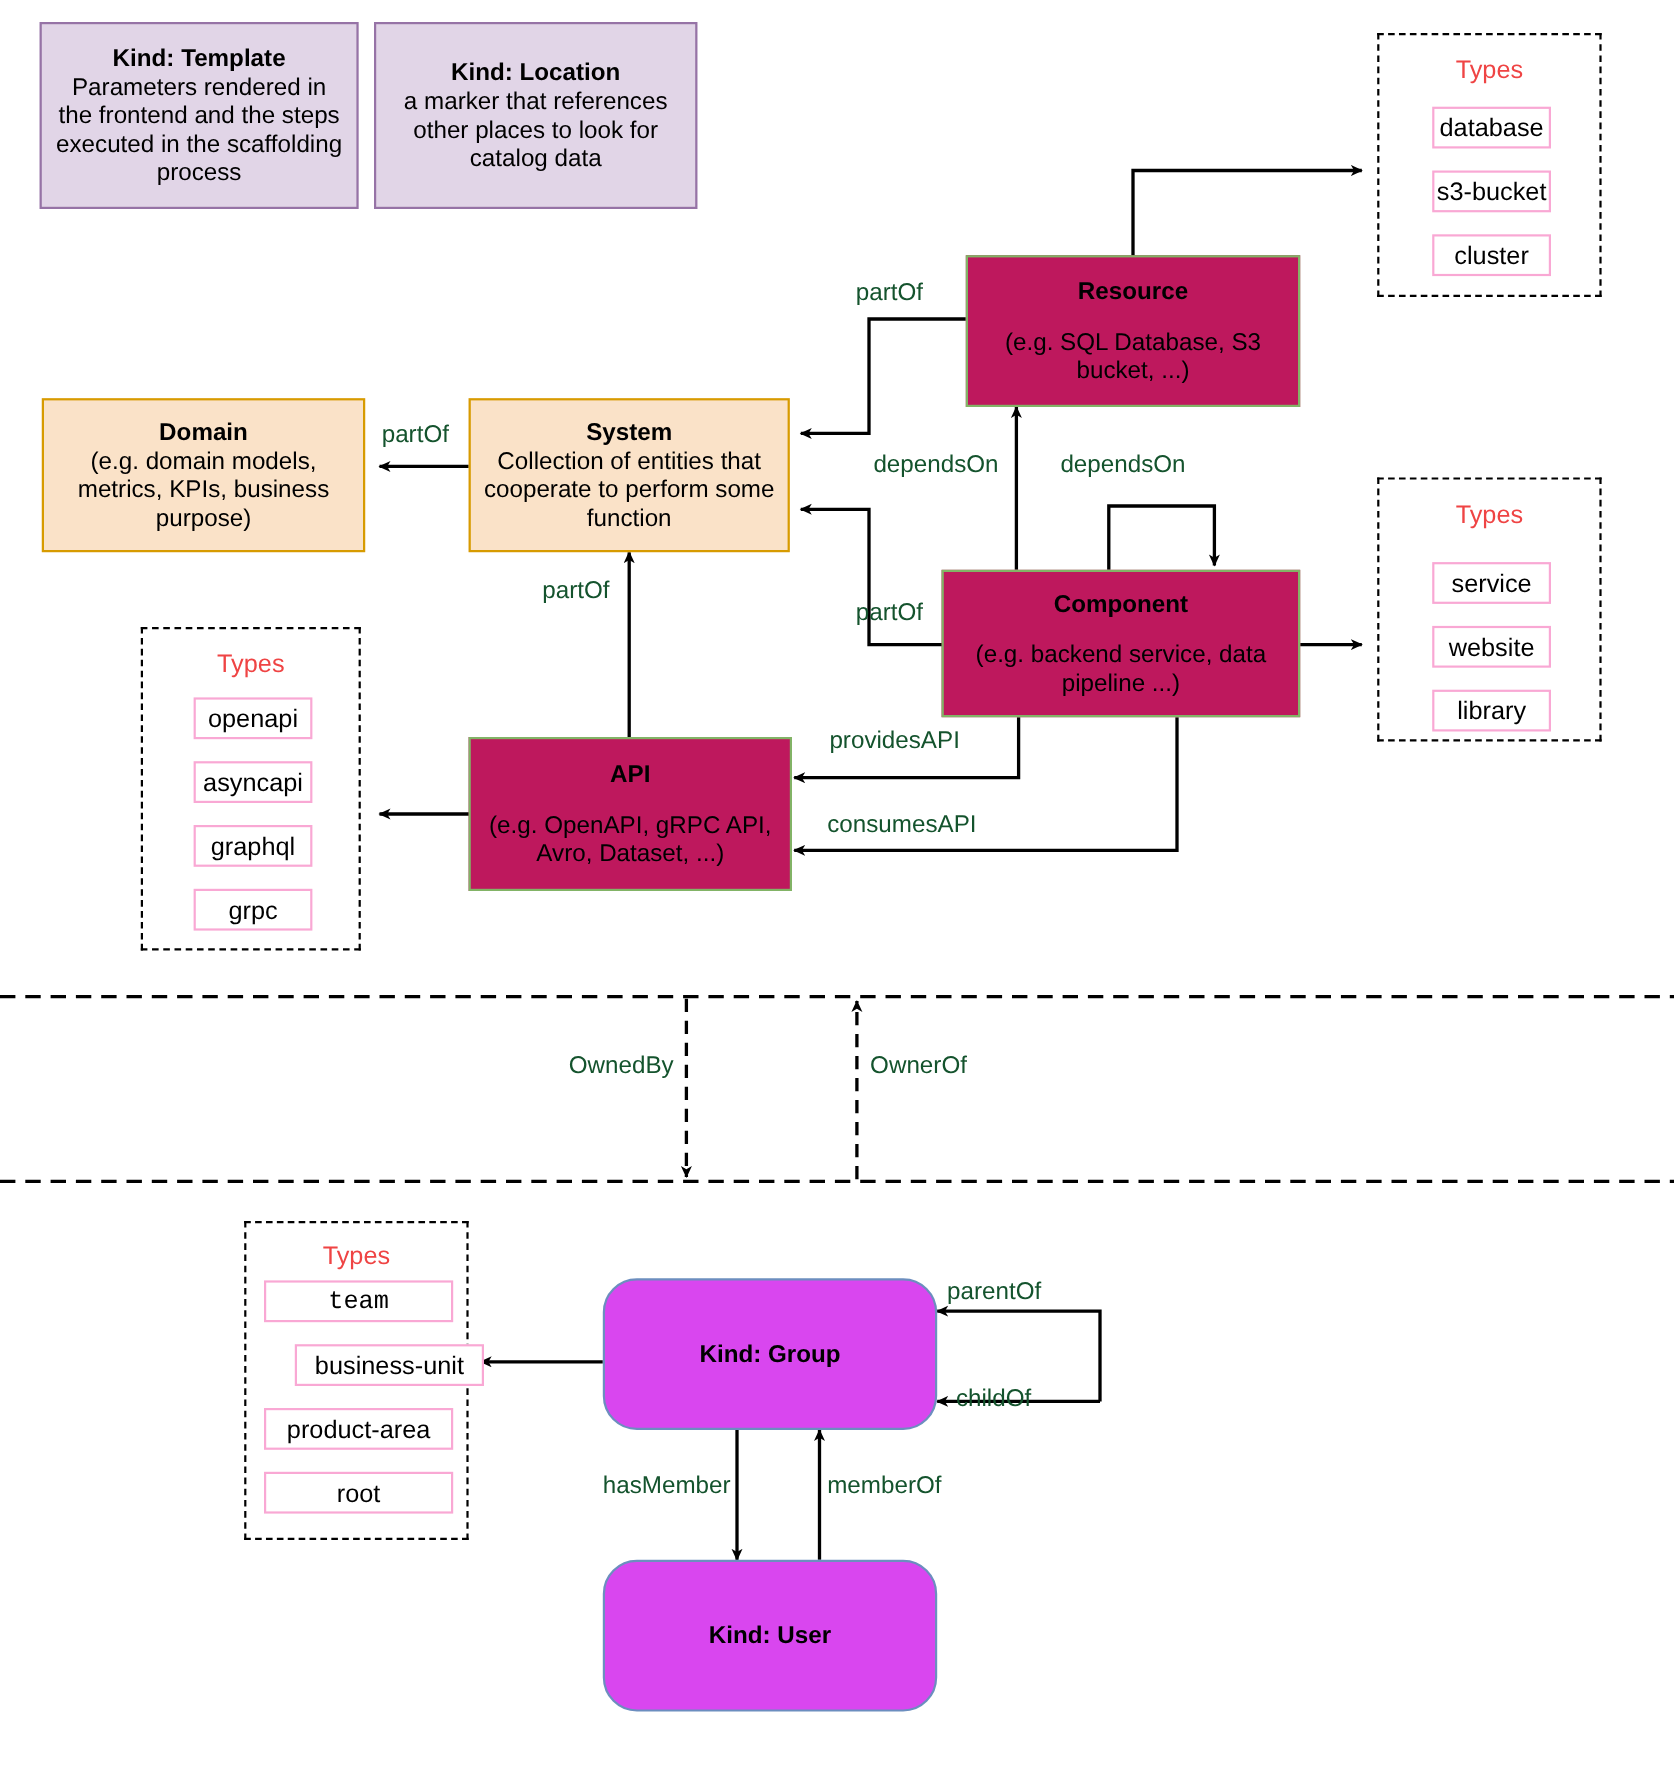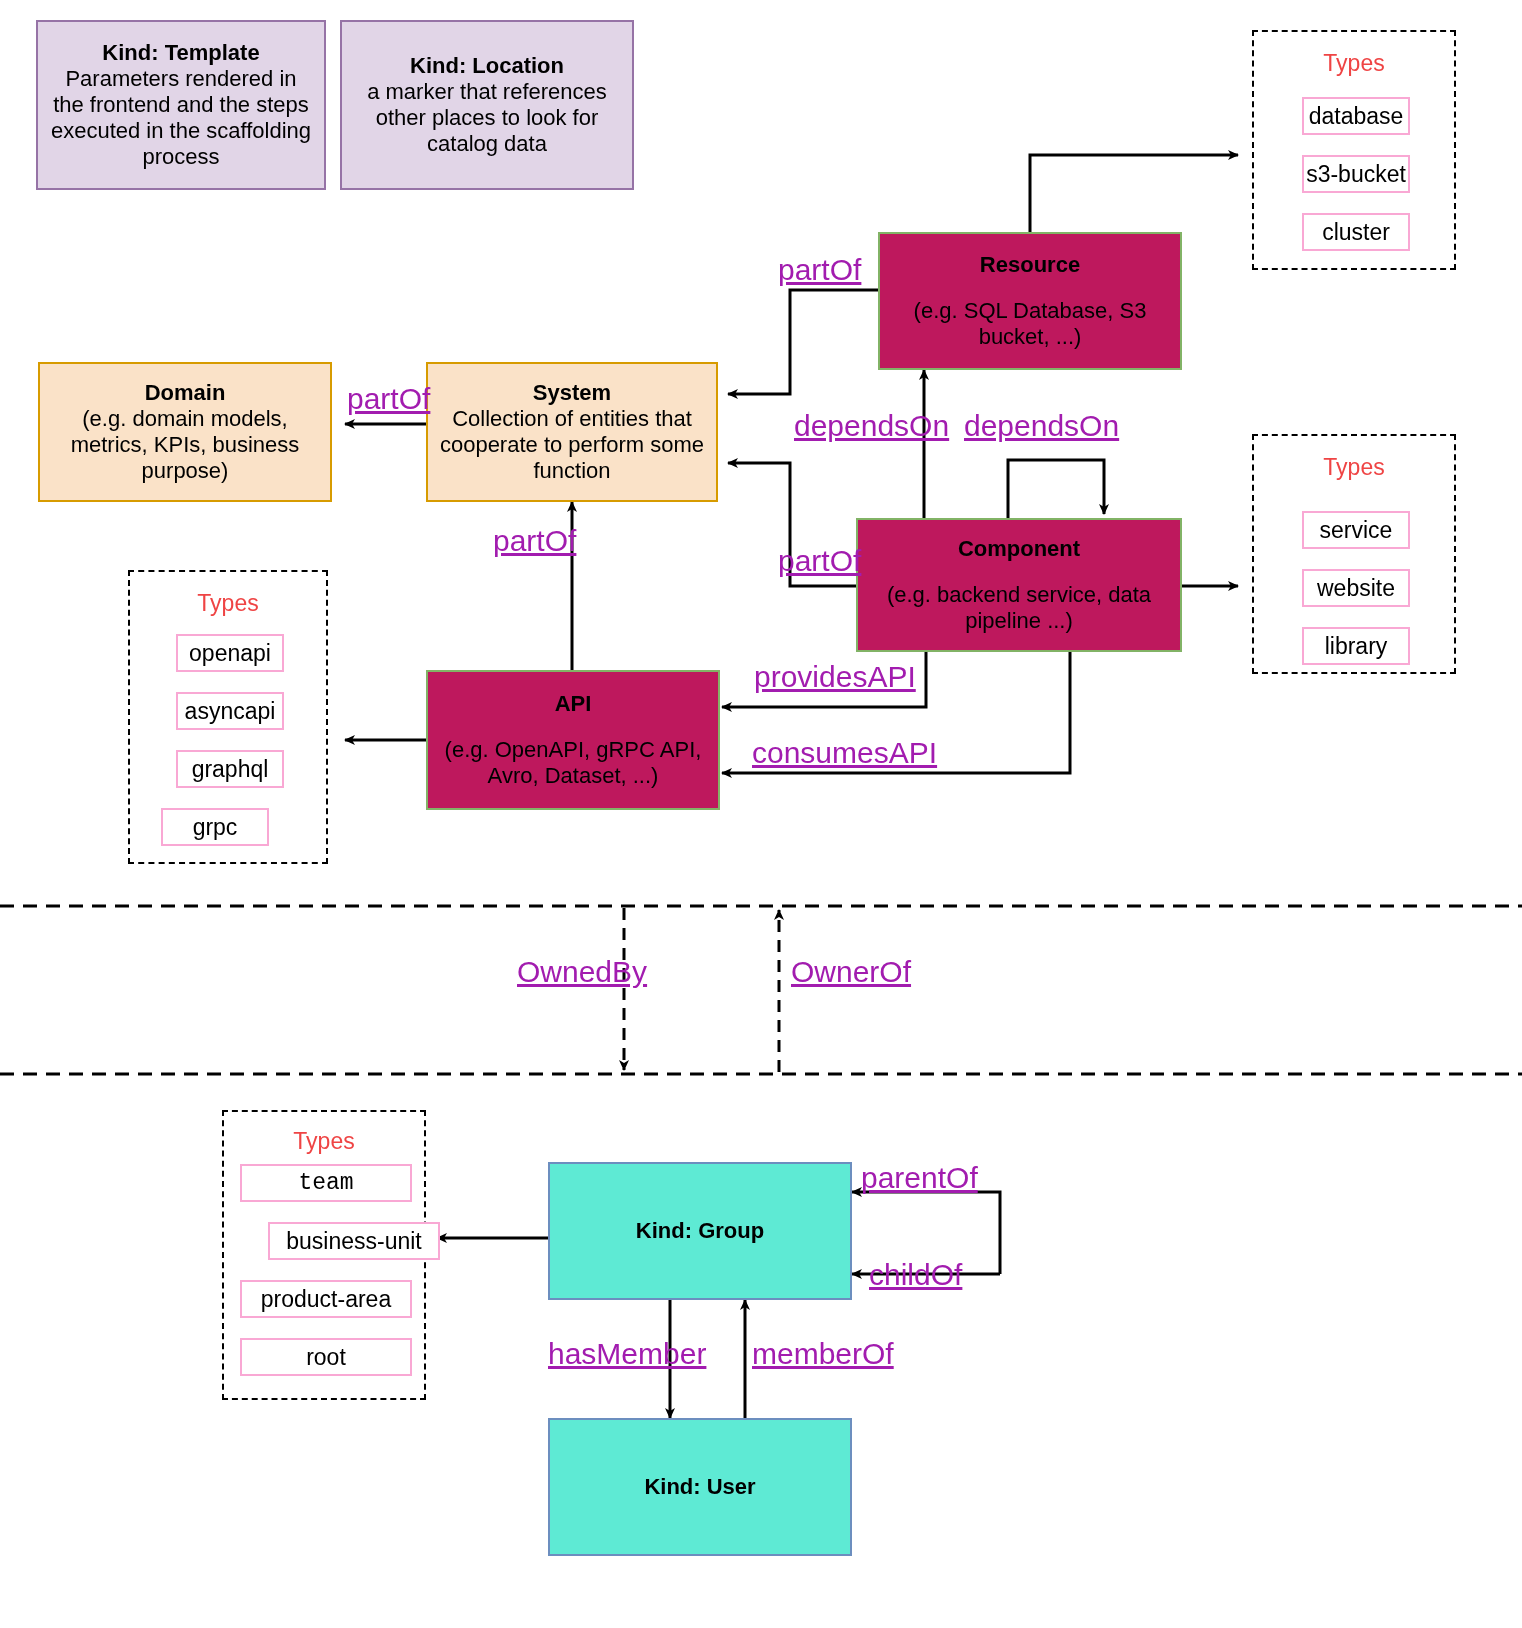--- a/index.html
+++ b/index.html
@@ -31,21 +31,21 @@
   }
   .box .title {
     font-weight: bold;
   }
   .box .desc {
     font-weight: normal;
   }
   .purple { background: #e1d5e7; border-color: #9673a6; }
   .orange { background: #fae2c8; border-color: #d79b00; }
   .green  { background: #be185d; border-color: #82b366; gap: 20px; }
-  .blue   { background: #5eead4; border-color: #6c8ebf; }
+  .blue   { background: #d946ef; border-color: #6c8ebf; border-radius: 31px; }
 
   .types-group {
     position: absolute;
     box-sizing: border-box;
     border: 2px dashed #000000;
     background: transparent;
   }
   .types-label {
     position: absolute;
     left: 0;
@@ -60,24 +60,23 @@
     border: 2px solid #f9a8d4;
     background: #ffffff;
     display: flex;
     align-items: center;
     justify-content: center;
     font-size: 23px;
     color: #000000;
   }
   .edge-label {
     position: absolute;
-    font-size: 30px;
-    color: #a21caf;
+    font-size: 22px;
+    color: #14532d;
     white-space: nowrap;
-    text-decoration: underline;
   }
   svg.wires {
     position: absolute;
     left: 0;
     top: 0;
     width: 1522px;
     height: 1628px;
     pointer-events: none;
   }
 </style>
@@ -189,21 +188,21 @@
     <span class="type-chip" style="left:48px; top:75px; width:108px; height:38px;">service</span>
     <span class="type-chip" style="left:48px; top:133px; width:108px; height:38px;">website</span>
     <span class="type-chip" style="left:48px; top:191px; width:108px; height:38px;">library</span>
   </div>
 
   <div class="types-group" style="left:128px; top:570px; width:200px; height:294px;">
     <span class="types-label" style="top:18px;">Types</span>
     <span class="type-chip" style="left:46px; top:62px; width:108px; height:38px;">openapi</span>
     <span class="type-chip" style="left:46px; top:120px; width:108px; height:38px;">asyncapi</span>
     <span class="type-chip" style="left:46px; top:178px; width:108px; height:38px;">graphql</span>
-    <span class="type-chip" style="left:31px; top:236px; width:108px; height:38px;">grpc</span>
+    <span class="type-chip" style="left:46px; top:236px; width:108px; height:38px;">grpc</span>
   </div>
 
   <div class="types-group" style="left:222px; top:1110px; width:204px; height:290px;">
     <span class="types-label" style="top:16px;">Types</span>
     <span class="type-chip" style="left:16px; top:52px; width:172px; height:38px;font-family:Liberation Mono, monospace;">team</span>
     <span class="type-chip" style="left:16px; top:110px; width:172px; height:38px;margin-left:28px;">business-unit</span>
     <span class="type-chip" style="left:16px; top:168px; width:172px; height:38px;">product-area</span>
     <span class="type-chip" style="left:16px; top:226px; width:172px; height:38px;">root</span>
   </div>
 

